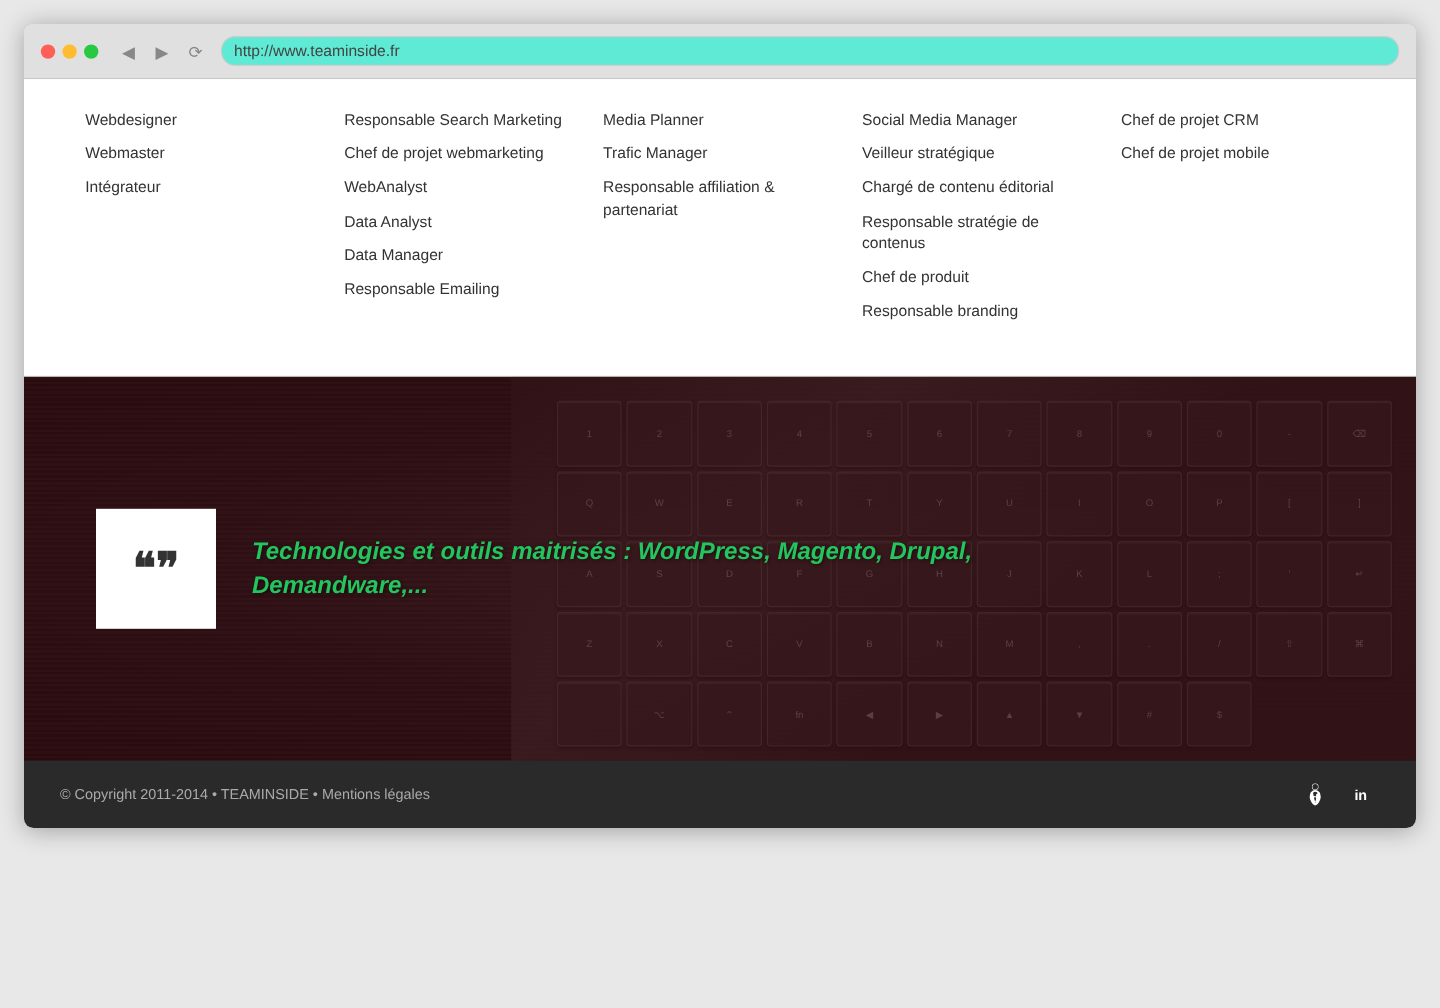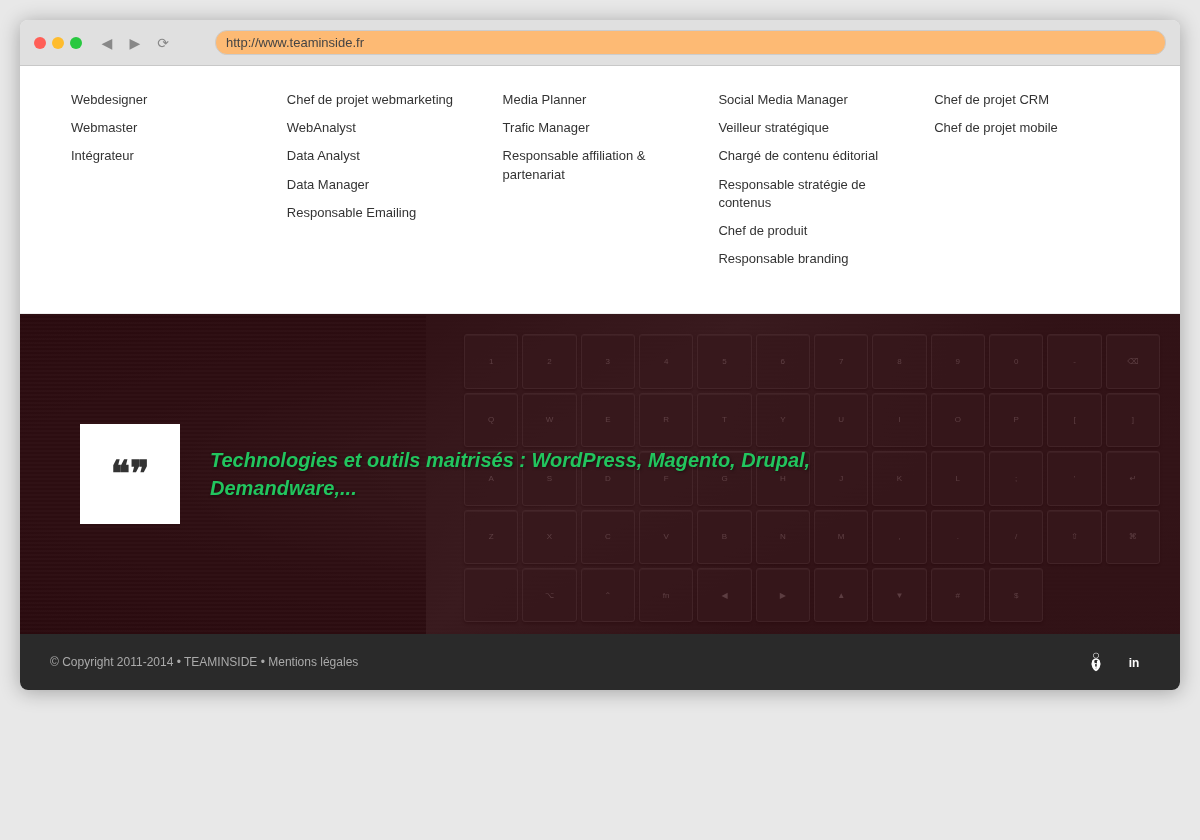--- a/index.html
+++ b/index.html
@@ -49,27 +49,26 @@
       display: flex;
       align-items: center;
       justify-content: center;
       color: #888;
       font-size: 14px;
       cursor: pointer;
     }
 
     .browser-addressbar {
       flex: 1;
-      background: #fdba74;
+      background: #5eead4;
       border: 1px solid #ccc;
       border-radius: 12px;
       padding: 4px 10px;
       font-size: 13px;
       color: #444;
-      margin-left: 31px;
     }
 
     .browser-content {
       background: white;
       overflow: hidden;
     }
 
     
     .menu-area {
       background: white;
@@ -265,20 +264,21 @@
     <div class="menu-area">
       <div class="menu-columns">
 
         <div class="menu-col">
           <a class="menu-item">Webdesigner</a>
           <a class="menu-item">Webmaster</a>
           <a class="menu-item">Intégrateur</a>
         </div>
 
         <div class="menu-col">
+          <a class="menu-item">Responsable Search Marketing</a>
           <a class="menu-item">Chef de projet webmarketing</a>
           <a class="menu-item">WebAnalyst</a>
           <a class="menu-item">Data Analyst</a>
           <a class="menu-item">Data Manager</a>
           <a class="menu-item">Responsable Emailing</a>
         </div>
 
         <div class="menu-col">
           <a class="menu-item">Media Planner</a>
           <a class="menu-item">Trafic Manager</a>

